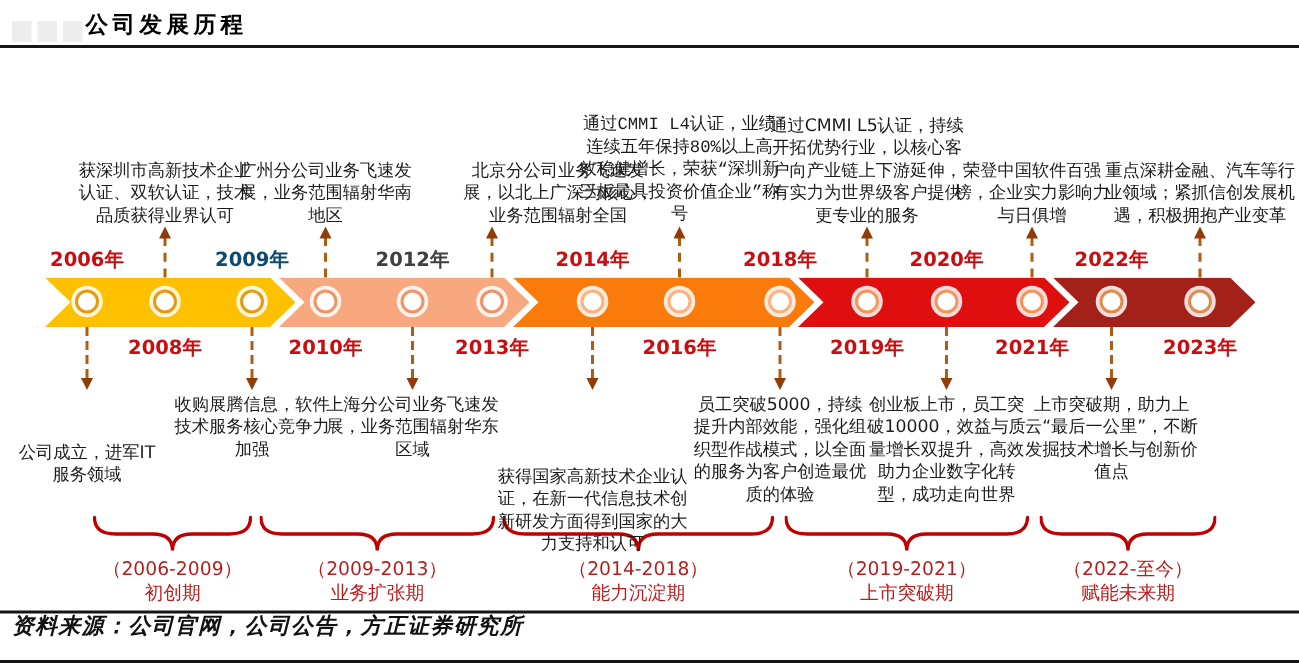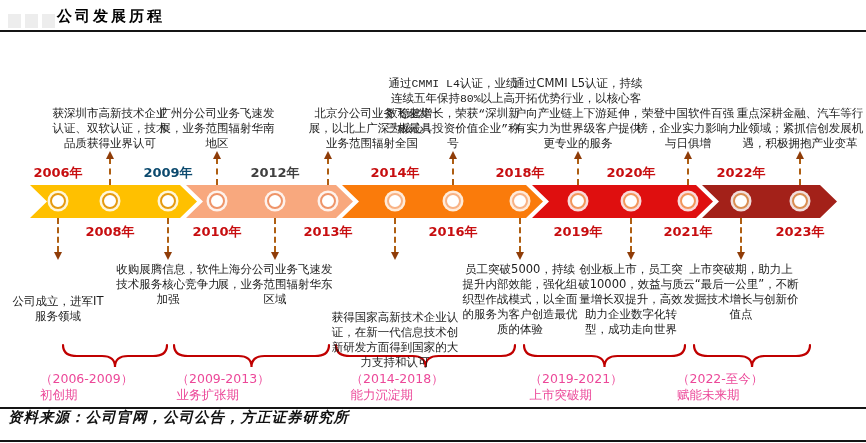--- a/index.html
+++ b/index.html
@@ -23,21 +23,21 @@
         white-space:nowrap;}
   .year.above{top:164px;}
   .year.below{top:223px;}
   .conn{position:absolute;width:0;border-left:2px dashed #AE5E12;z-index:0;}
   .arr{position:absolute;width:0;height:0;border-left:4.5px solid transparent;
         border-right:4.5px solid transparent;z-index:2;}
   .etext{position:absolute;transform:translateX(-50%);font-size:11.5px;line-height:15px;
         color:#1b1b1b;text-align:center;z-index:2;}
   .brace{position:absolute;top:342px;height:26px;z-index:1;}
   .phase-label{position:absolute;top:371px;transform:translateX(-50%);width:150px;
-        font-size:12.5px;line-height:16px;color:#ec4899;}
+        text-align:center;font-size:12.5px;line-height:16px;color:#b91c1c;}
 </style>
 </head>
 <body>
 
 <div class="page">
   <span class="wm" style="left:8px"></span>
   <span class="wm" style="left:25px"></span>
   <span class="wm" style="left:42px"></span>
 
   <div class="fig-title">公司发展历程</div>

